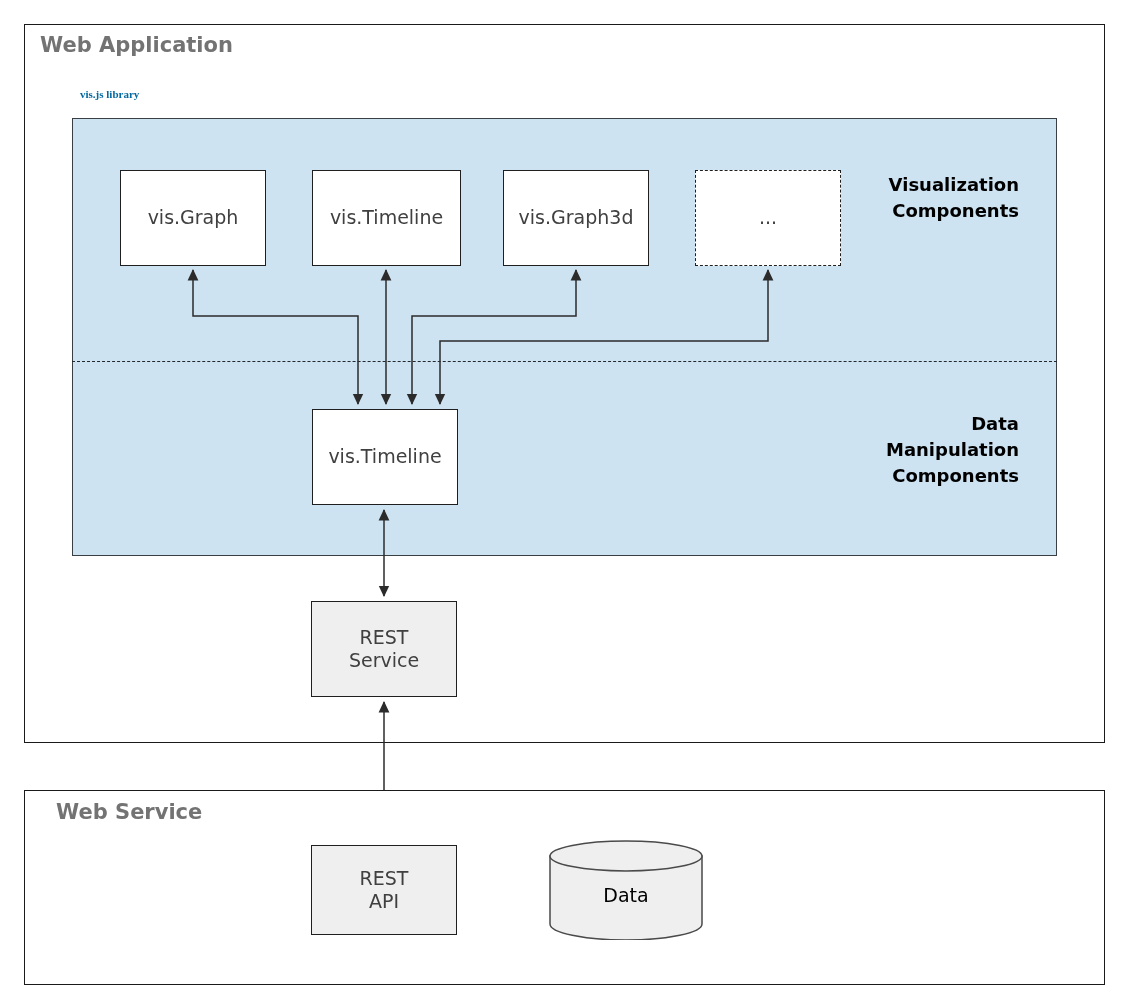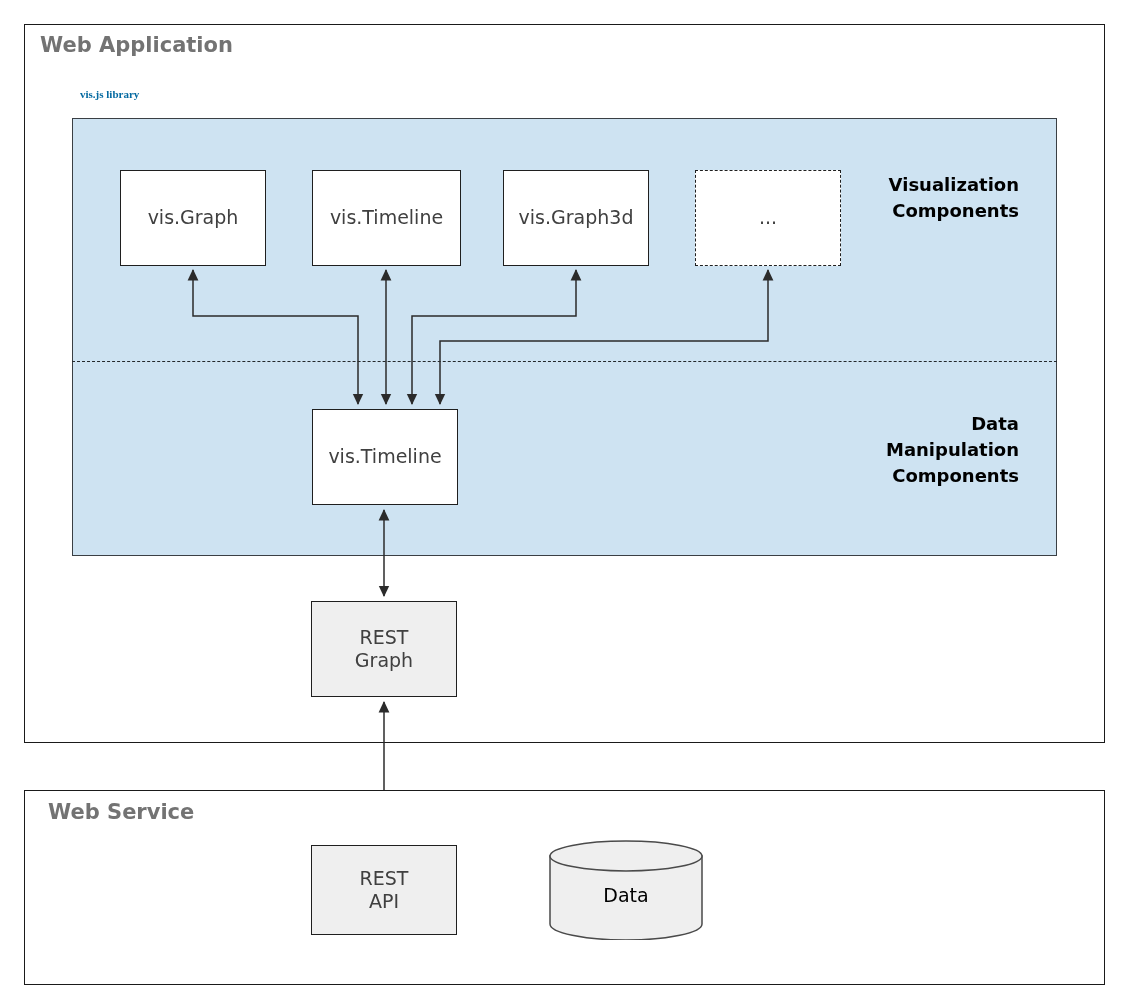--- a/index.html
+++ b/index.html
@@ -151,25 +151,25 @@
   <div class="node" style="left:312px; top:170px; width:149px; height:96px;">vis.Timeline</div>
 
   <div class="node" style="left:503px; top:170px; width:146px; height:96px;text-align:right;">vis.Graph3d</div>
 
   <div class="node dashed" style="left:695px; top:170px; width:146px; height:96px;">...</div>
 
   <div class="node" style="left:312px; top:409px; width:146px; height:96px;">vis.Timeline</div>
 
   <div class="node grey" style="left:311px; top:601px; width:146px; height:96px; flex-direction:column;">
     <span>REST</span>
-    <span>Graph</span>
+    <span>Service</span>
   </div>
 
   <div class="frame" style="left:24px; top:790px; width:1081px; height:195px;"></div>
-  <div class="frame-title" style="left:48px; top:800px;">Web Service</div>
+  <div class="frame-title" style="left:56px; top:800px;">Web Service</div>
 
   <div class="node grey" style="left:311px; top:845px; width:146px; height:90px; flex-direction:column;">
     <span>REST</span>
     <span>API</span>
   </div>
 
   <div class="cyl" style="left:548px; top:840px; width:156px; height:100px;">
     <svg width="156" height="100" viewBox="0 0 156 100">
       <path d="M 2 16 L 2 84 A 76 16 0 0 0 154 84 L 154 16 Z" fill="#efefef" stroke="#4a4a4a" stroke-width="1.5"></path>
       <ellipse cx="78" cy="16" rx="76" ry="15" fill="#efefef" stroke="#4a4a4a" stroke-width="1.5"></ellipse>

